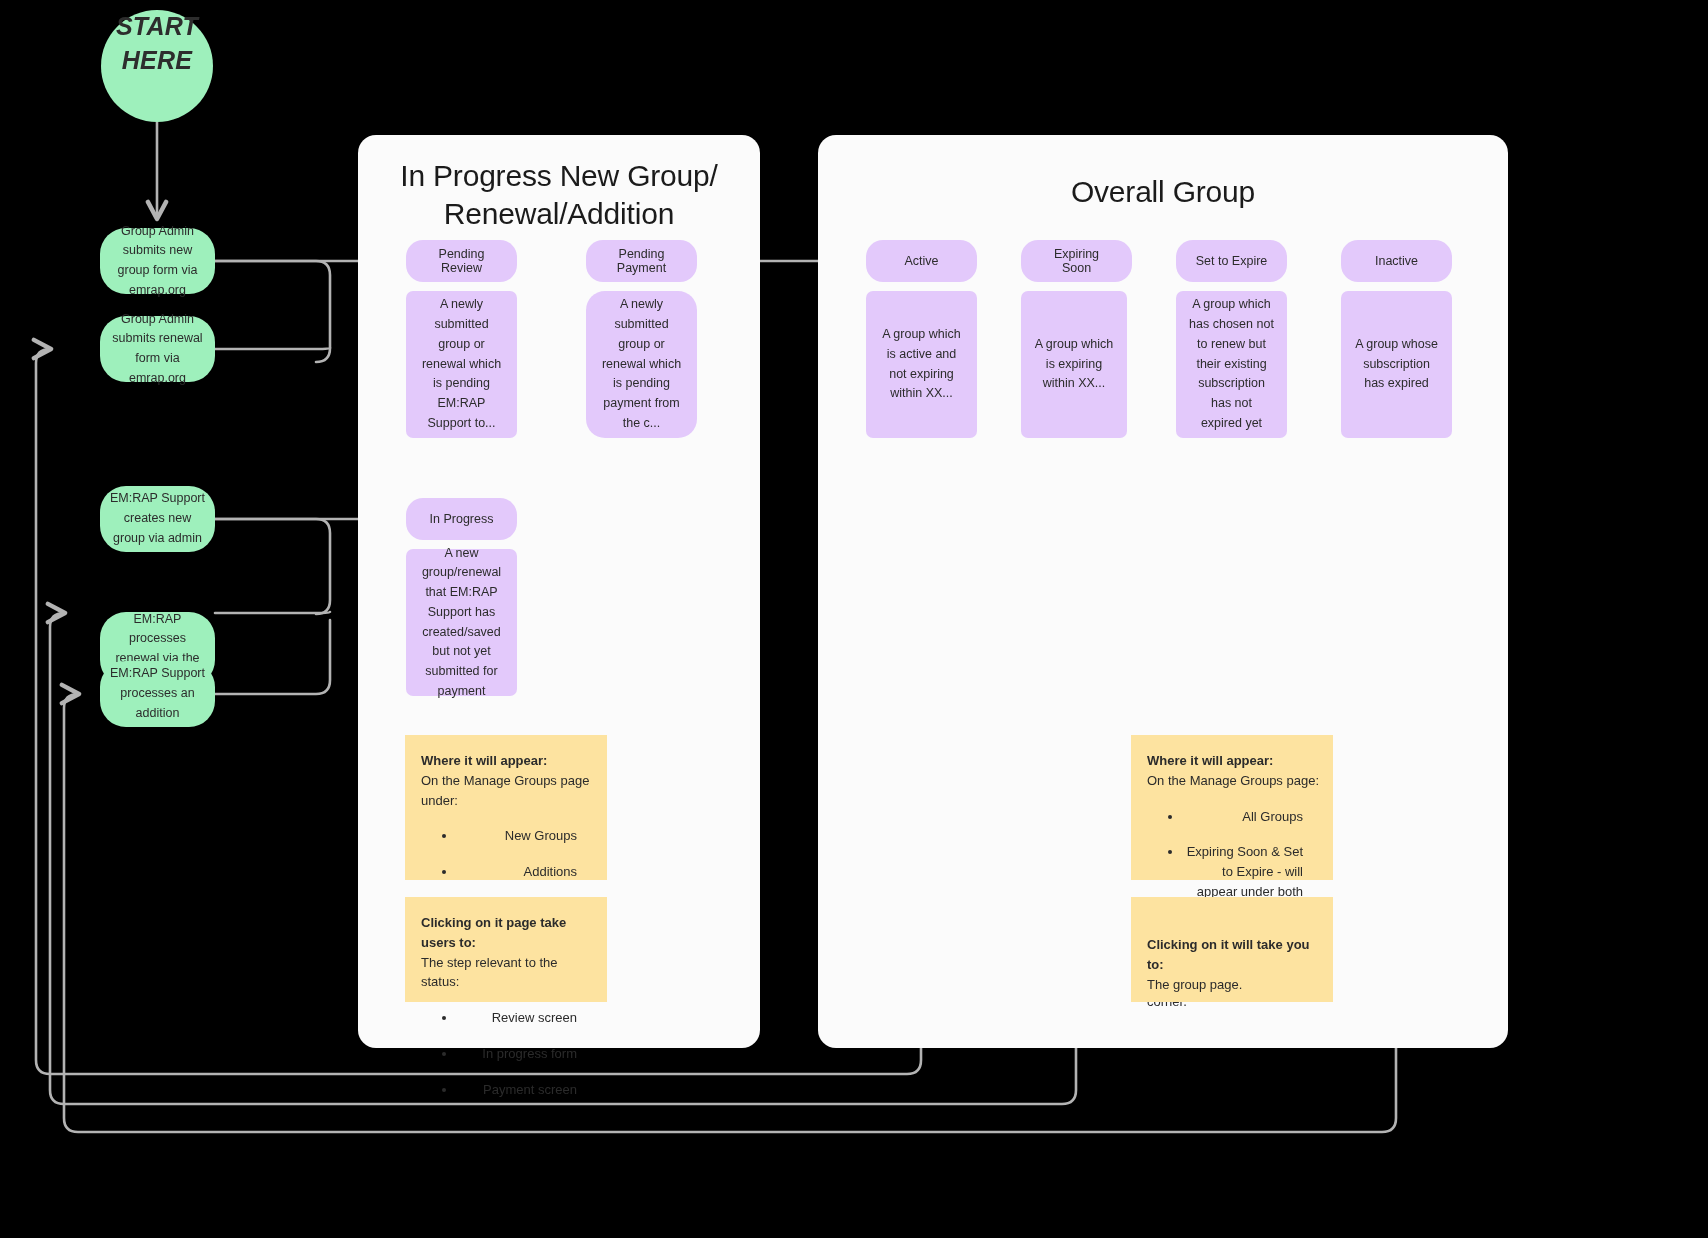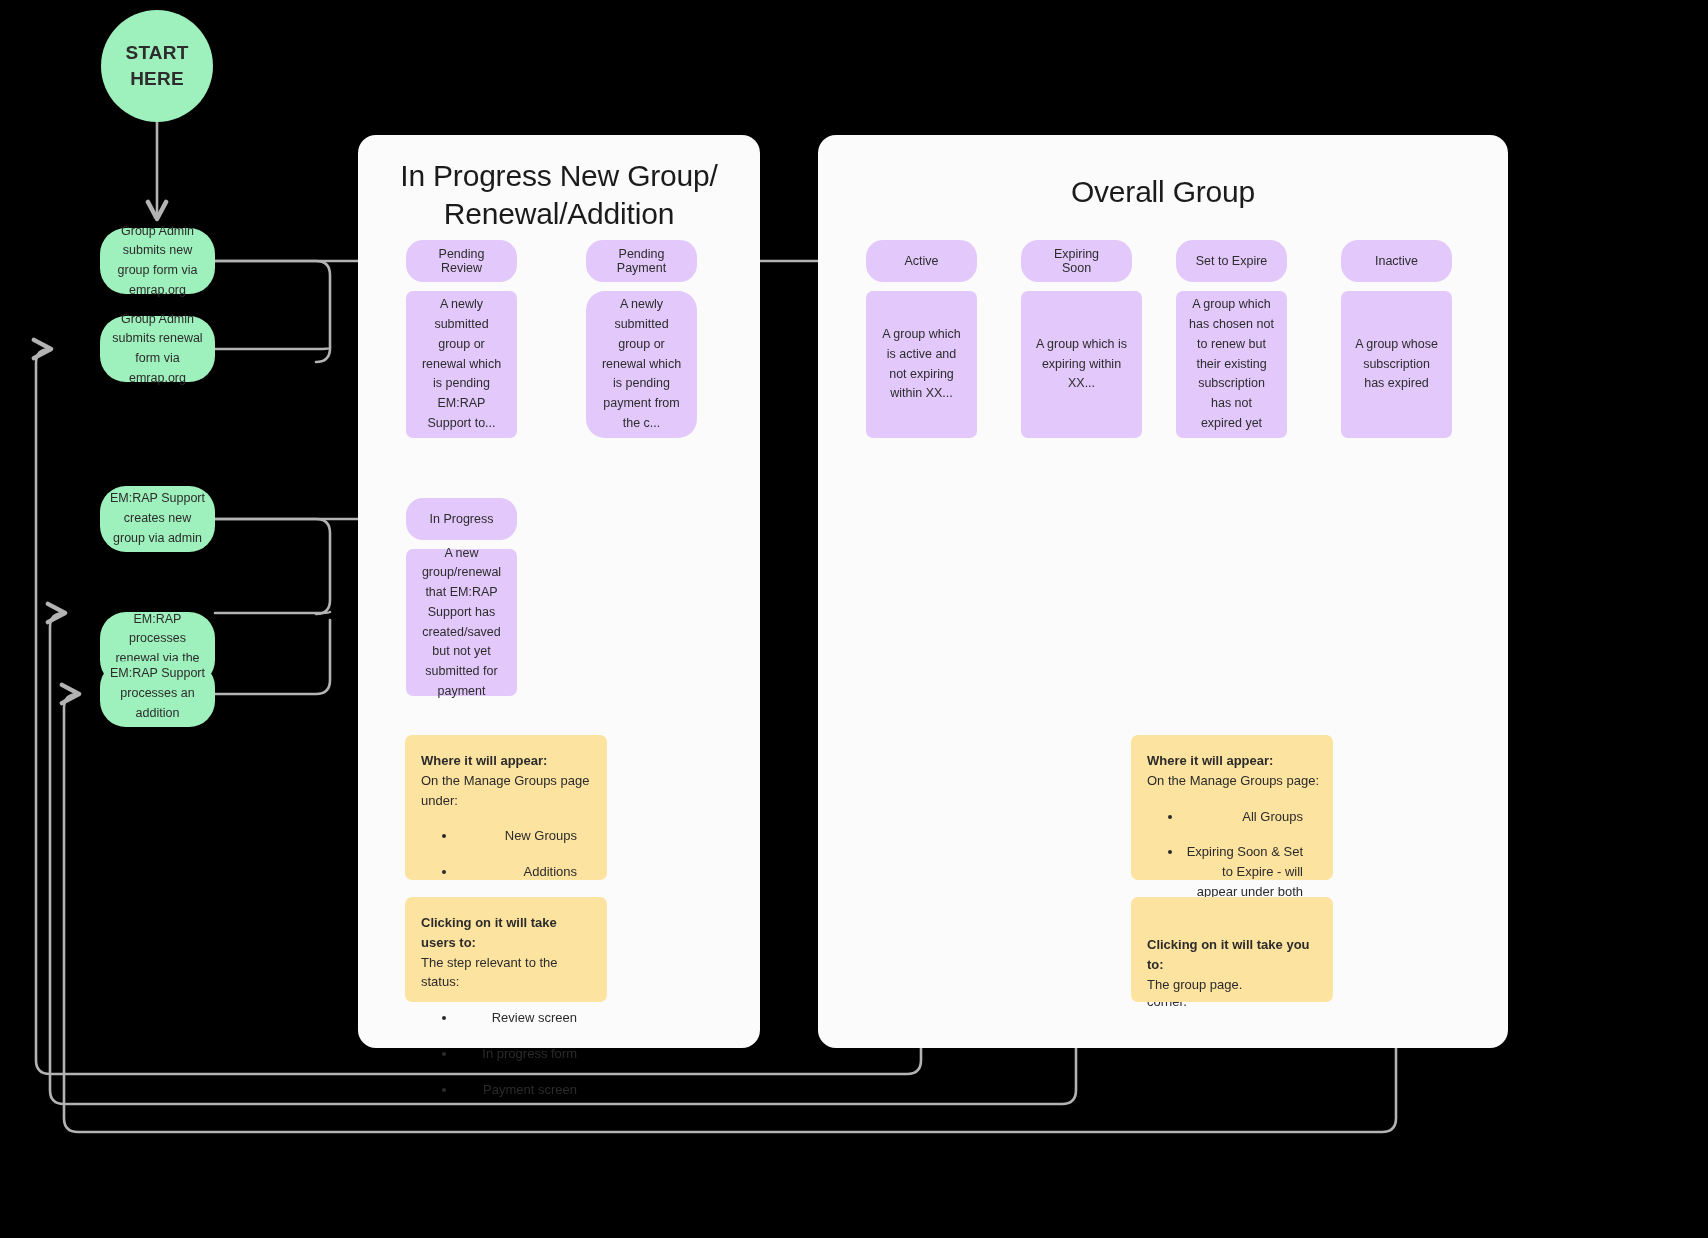--- a/index.html
+++ b/index.html
@@ -45,28 +45,28 @@
     font-weight: 400;
     letter-spacing: -0.2px;
   }
 
   
   .start-circle {
     position: absolute;
     background: #9ef0bc;
     border-radius: 50%;
     display: flex;
-    align-items: center;
     justify-content: center;
     text-align: center;
     font-weight: bold;
-    font-size: 19px;
+    font-size: 25px;
     line-height: 1.35;
     color: #2d2d2d;
     letter-spacing: 0.2px;
+    font-style: italic;
   }
   .green-node {
     position: absolute;
     background: #9ef0bc;
     border-radius: 26px;
     display: flex;
     align-items: center;
     justify-content: center;
     text-align: center;
     font-size: 12.5px;
@@ -102,21 +102,21 @@
     line-height: 1.58;
     color: #2c2c2c;
     box-sizing: border-box;
     padding: 10px 13px;
   }
 
   
   .note {
     position: absolute;
     background: #fde3a0;
-    border-radius: 7px;
+    border-radius: 0;
     box-sizing: border-box;
     padding: 16px 14px 16px 16px;
     font-size: 13px;
     line-height: 1.52;
     color: #2b2b2b;
   }
   .note-heading {
     font-weight: bold;
     display: block;
   }
@@ -222,34 +222,34 @@
     <ul>
       <li>New Groups</li>
       <li>Additions</li>
       <li>Renewals</li>
     </ul>
     <span class="note-gap"></span>
     <span class="note-line">On the Group in an in progress section</span>
   </div>
 
   <div class="note" style="left:405px; top:897px; width:202px; height:105px;">
-    <span class="note-heading">Clicking on it will take users to:</span>
+    <span class="note-heading">Clicking on it page take users to:</span>
     <span class="note-line">The step relevant to the status:</span>
     <ul>
       <li>Review screen</li>
       <li>In progress form</li>
       <li>Payment screen</li>
     </ul>
   </div>
 
   <div class="pill" style="left:866px; top:240px; width:111px; height:42px;">Active</div>
   <div class="desc-card" style="left:866px; top:291px; width:111px; height:147px;">A group which is active and not expiring within XX...</div>
 
   <div class="pill" style="left:1021px; top:240px; width:111px; height:42px;">Expiring Soon</div>
-  <div class="desc-card" style="left:1021px; top:291px; width:121px; height:147px;">A group which is expiring within XX...</div>
+  <div class="desc-card" style="left:1021px; top:291px; width:106px; height:147px;">A group which is expiring within XX...</div>
 
   <div class="pill" style="left:1176px; top:240px; width:111px; height:42px;">Set to Expire</div>
   <div class="desc-card" style="left:1176px; top:291px; width:111px; height:147px;">A group which has chosen not to renew but their existing subscription has not expired yet</div>
 
   <div class="pill" style="left:1341px; top:240px; width:111px; height:42px;">Inactive</div>
   <div class="desc-card" style="left:1341px; top:291px; width:111px; height:147px;">A group whose subscription has expired</div>
 
   <div class="note" style="left:1131px; top:735px; width:202px; height:145px;">
     <span class="note-heading">Where it will appear:</span>
     <span class="note-line">On the Manage Groups page:</span>

